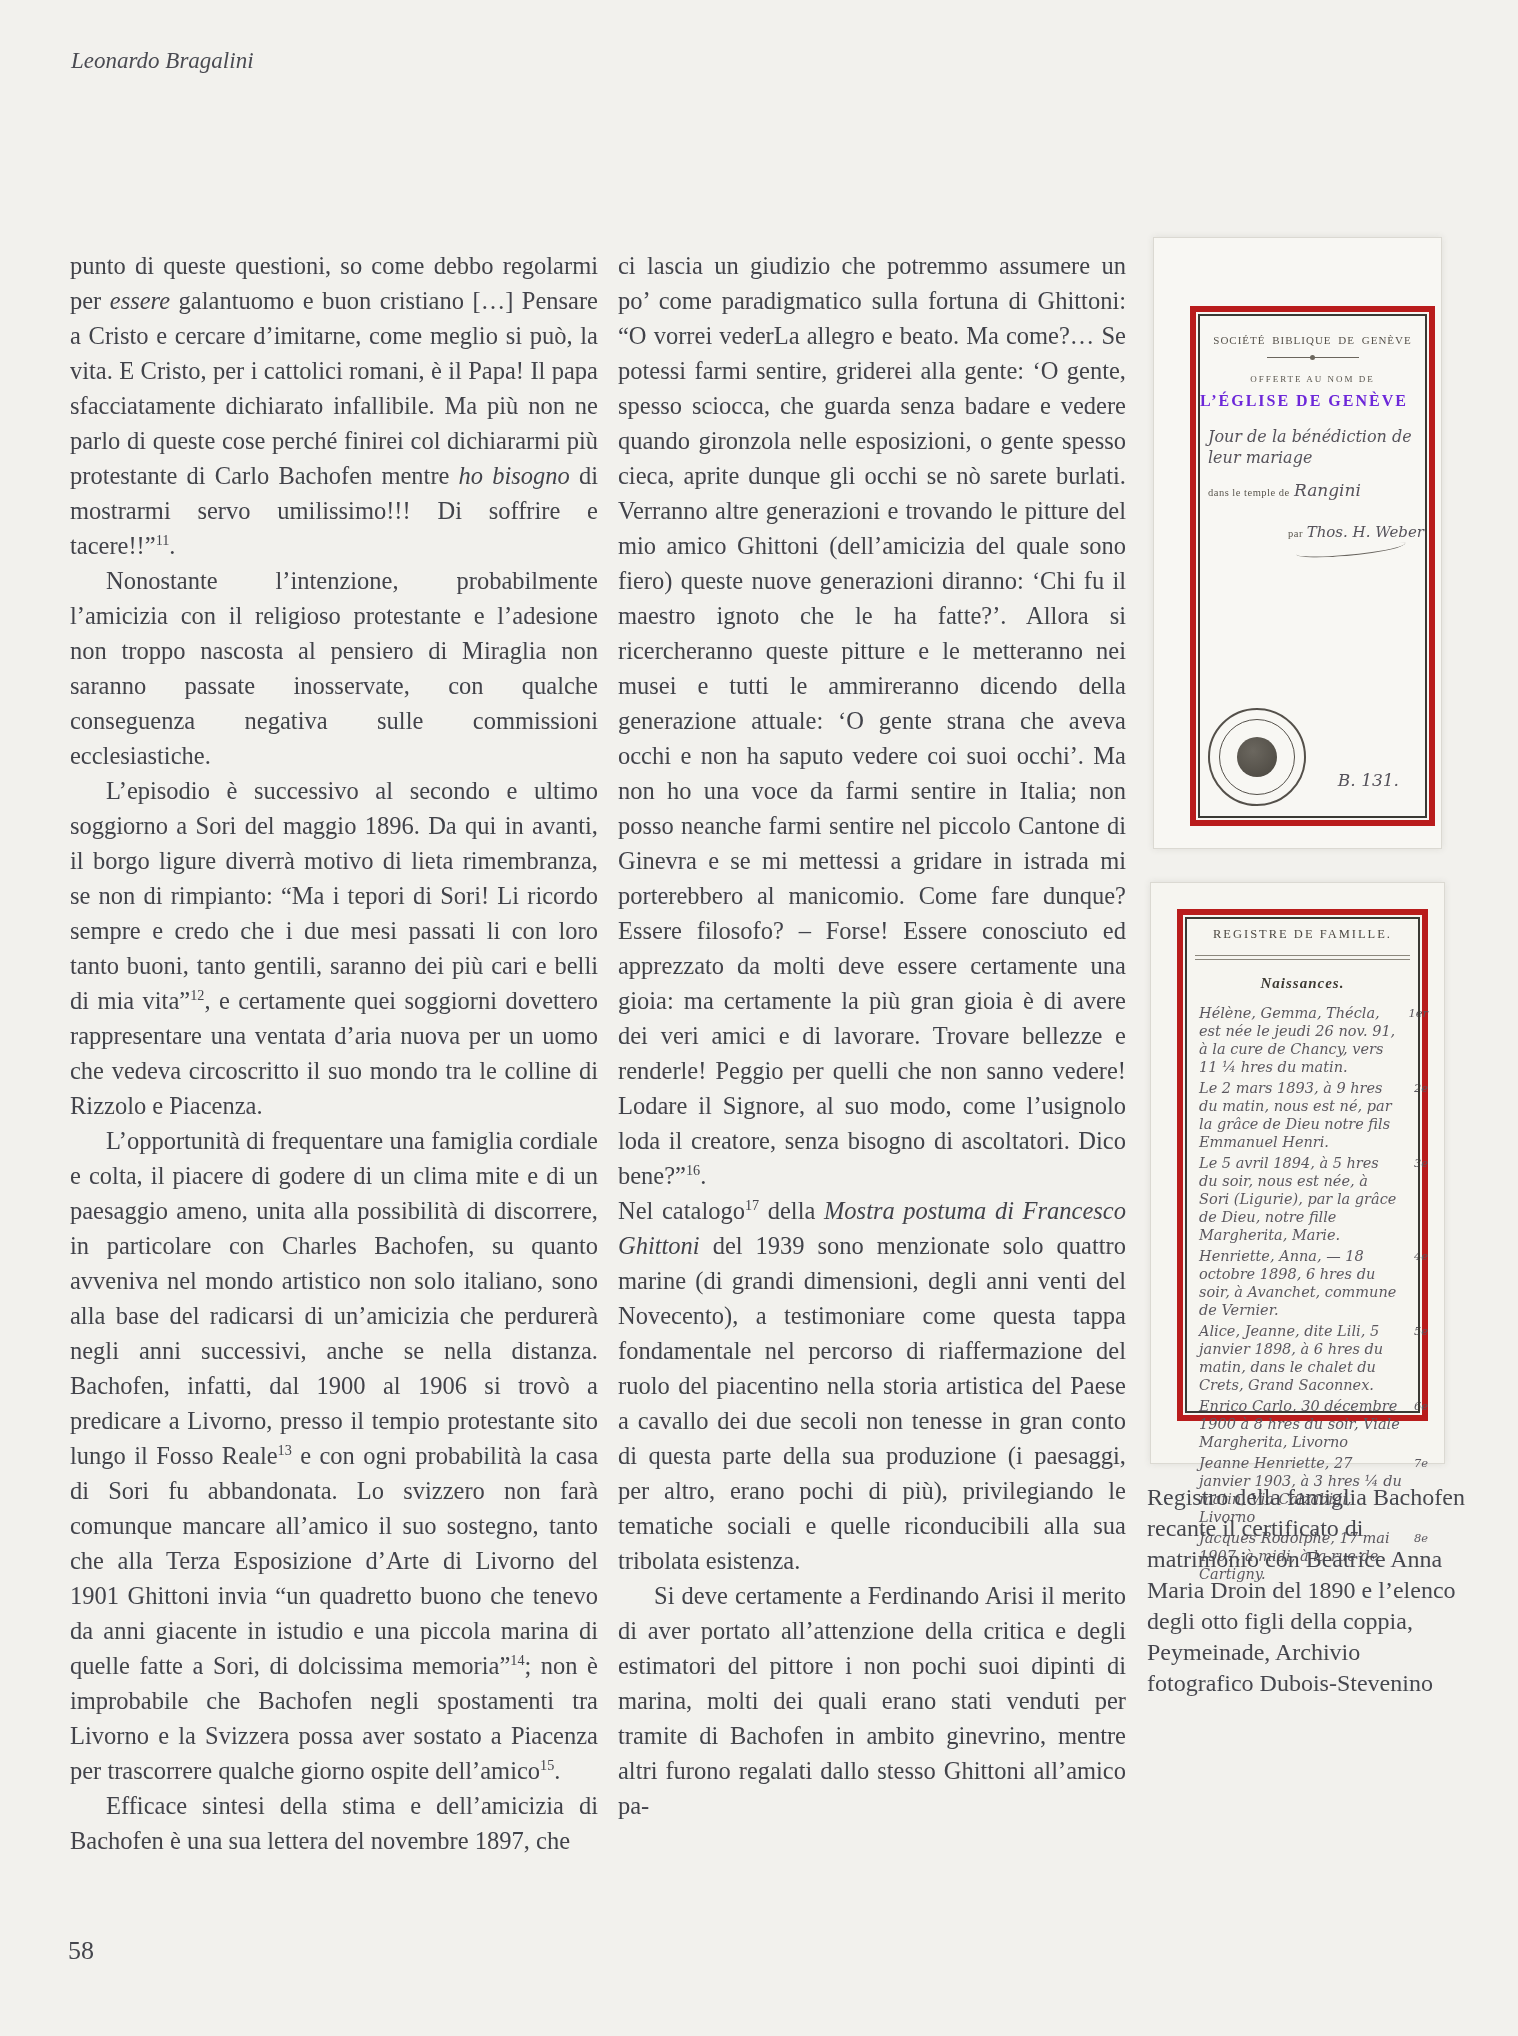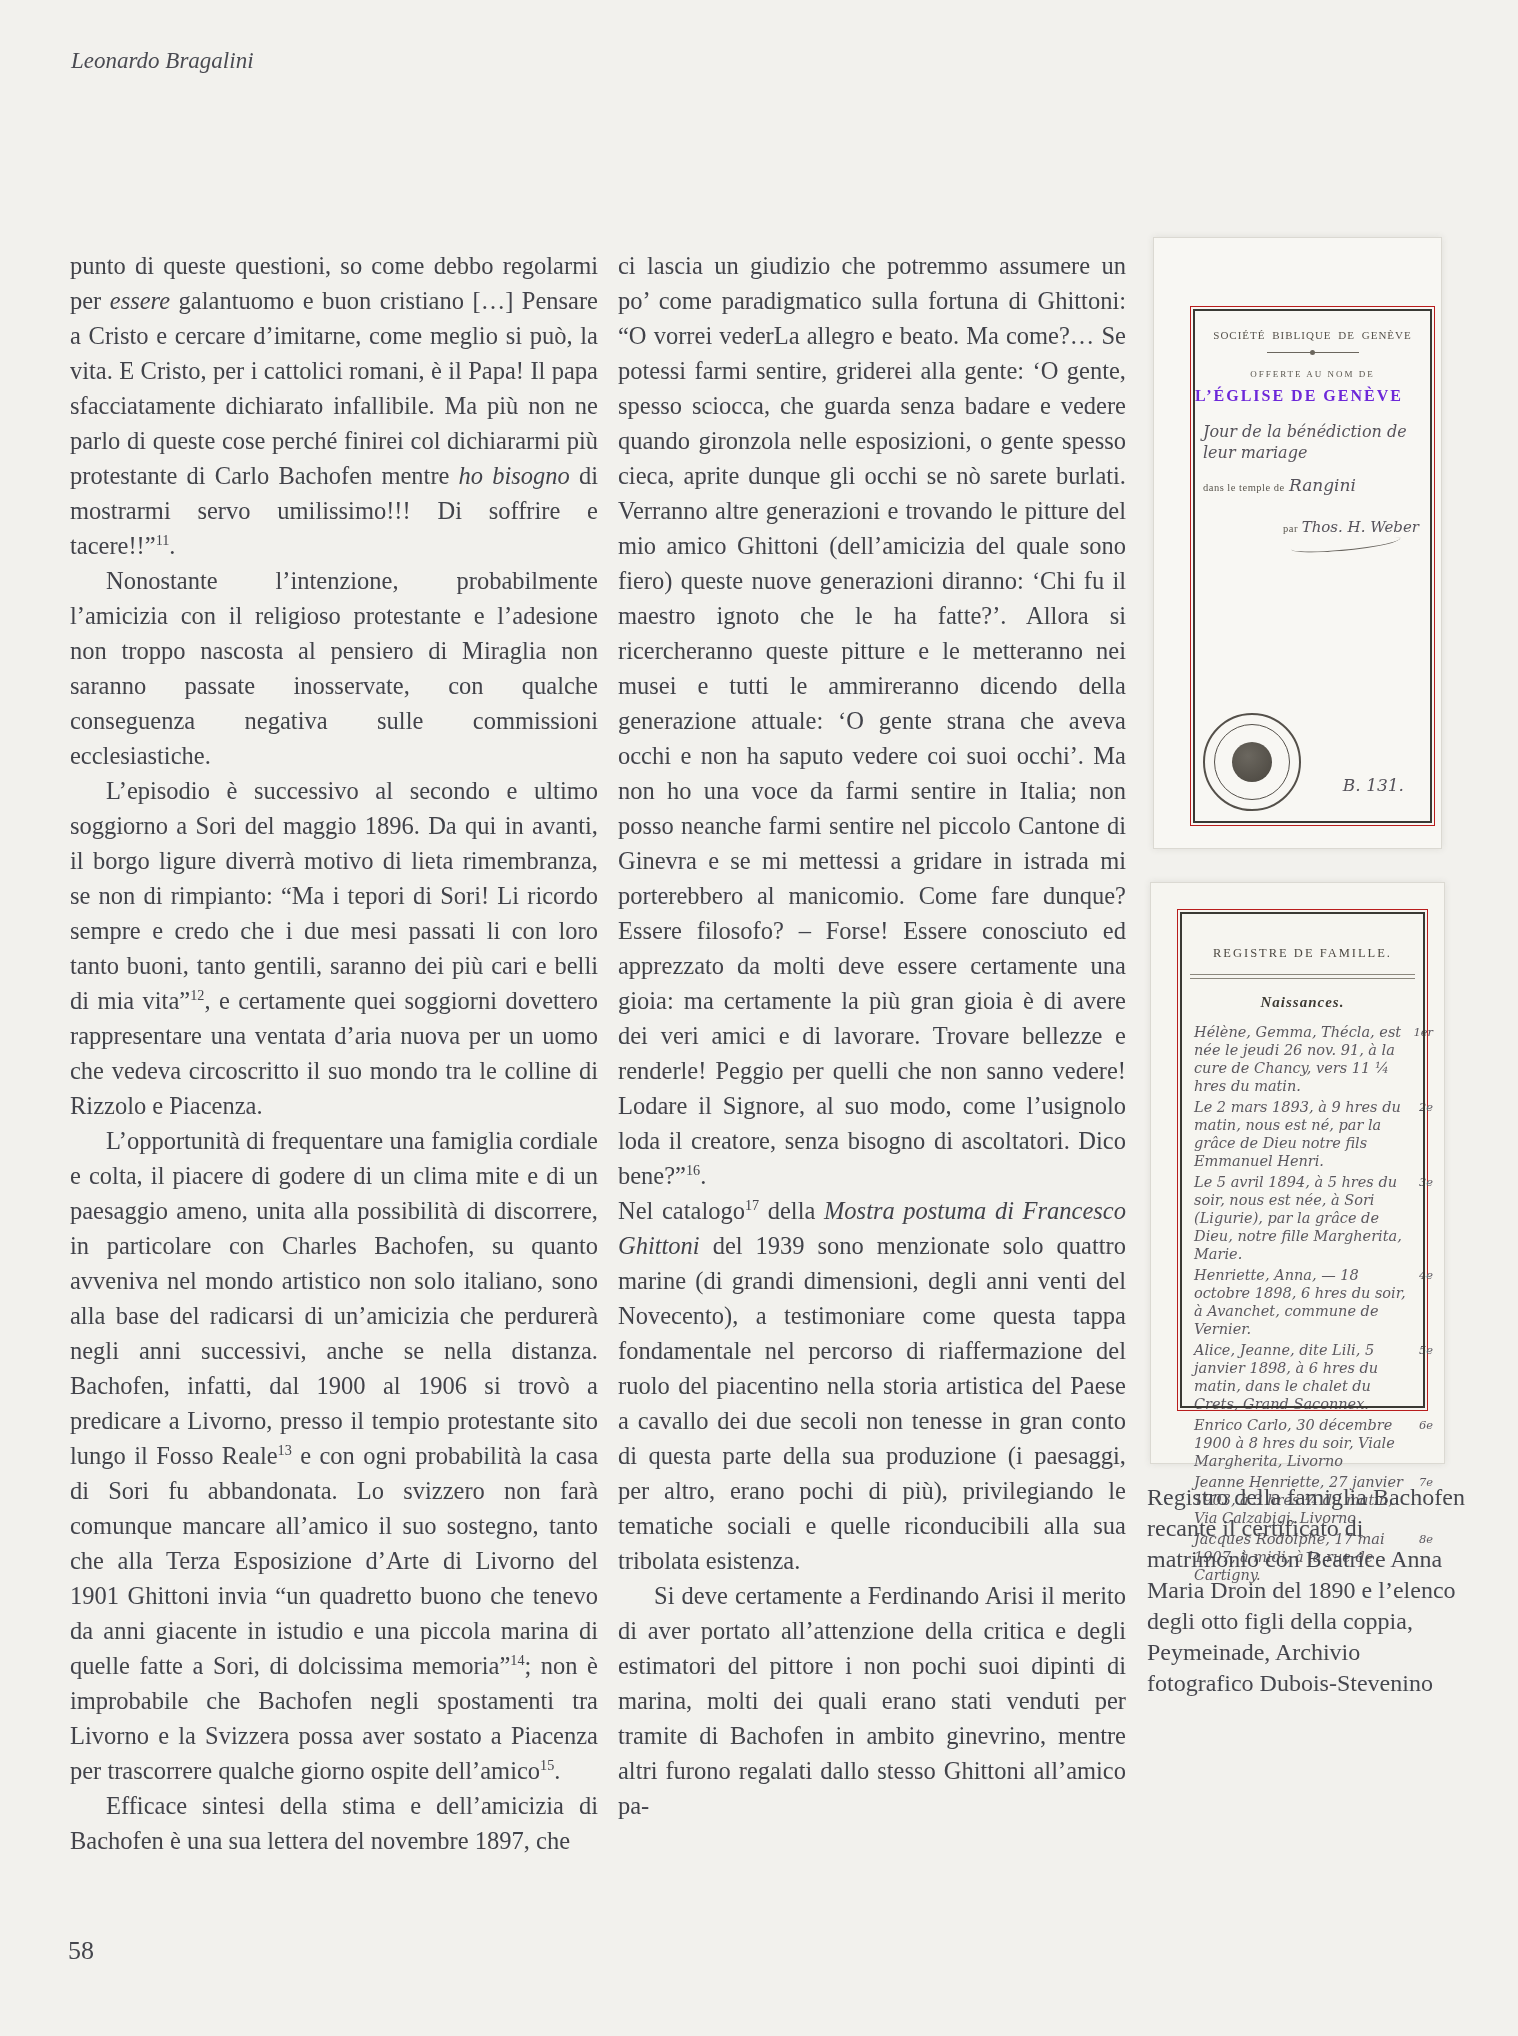--- a/index.html
+++ b/index.html
@@ -30,21 +30,21 @@
   .sup{vertical-align:super;font-size:0.58em;line-height:0;}
   
   .fig{
     position:absolute;background:#f8f7f3;
     border:1px solid #dbd9d2;
     box-shadow:0 0 7px rgba(60,55,45,0.10);
   }
   .fig1{left:1153px;top:237px;width:287px;height:610px;}
   .fig2{left:1150px;top:882px;width:293px;height:580px;background:#f6f5f0;}
   .frame{
-    position:absolute;border:1px solid #b91c1c;text-decoration:underline;
+    position:absolute;border:6px solid #b91c1c;text-decoration:underline;
   }
   .frame::after{
     content:'';position:absolute;inset:2px;border:2px solid #3a3934;pointer-events:none;
   }
   .frame1{left:36px;top:68px;right:6px;bottom:22px;}
   .frame2{left:26px;top:26px;right:16px;height:500px;}
   .frame-content{position:absolute;inset:4px;overflow:visible;}
   .soc{margin-top:18px;text-align:center;font-size:11px;letter-spacing:1px;word-spacing:3px;color:#55514a;}
   .orn-rule{width:92px;margin:11px auto 0;border-top:1px solid #6b665d;position:relative;}
   .orn-rule::after{
@@ -65,21 +65,21 @@
     border-bottom:1px solid #6a6660;border-radius:0 0 70% 30%/0 0 100% 40%;transform:rotate(-3deg);}
   .seal{
     position:absolute;left:8px;bottom:10px;width:94px;height:94px;border-radius:50%;
     border:2px solid #54504a;
   }
   .seal::before{content:'';position:absolute;inset:9px;border-radius:50%;border:1px solid #54504a;}
   .seal::after{content:'';position:absolute;inset:27px;border-radius:50%;
     background:radial-gradient(circle at 40% 35%, #6b675f, #49453e);}
   .bnum{position:absolute;right:26px;bottom:26px;font-size:17px;}
   
-  .reg-title{margin-top:32px;text-align:center;font-size:12.5px;letter-spacing:2px;color:#4d4942;}
+  .reg-title{margin-top:8px;text-align:center;font-size:12.5px;letter-spacing:2px;color:#4d4942;}
   .dbl-rule{margin:13px 8px 0;height:3px;border-top:1px solid #8b877d;border-bottom:1px solid #8b877d;}
   .naiss{margin-top:15px;text-align:center;font-size:15px;font-weight:bold;font-style:italic;letter-spacing:1px;color:#3d3a33;}
   .entries{margin-top:12px;padding:0 14px 0 12px;}
   .entry{position:relative;font-size:14.5px;line-height:18px;margin-bottom:3px;
     font-style:italic;font-family:"DejaVu Serif",serif;color:#5b585f;}
   .entry .etext{display:block;padding-right:2px;}
   .entry .num{position:absolute;right:-24px;top:0;font-size:11.5px;color:#5b585f;}
   
   .caption{
     position:absolute;left:1147px;top:1482px;width:322px;

